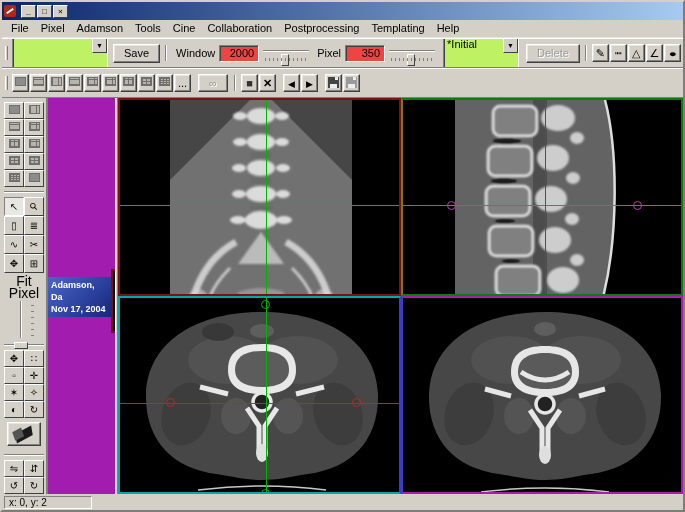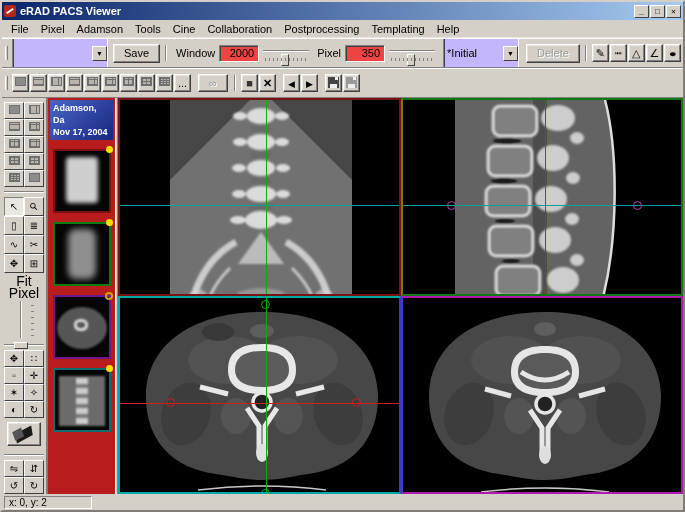--- a/index.html
+++ b/index.html
@@ -8,30 +8,30 @@
   .app { width:685px; height:512px; display:flex; flex-direction:column; border:2px outset #d4d0c8; }
 
   
   .titlebar { height:18px; background:linear-gradient(90deg,#0a246a,#a6caf0); display:flex; align-items:center; padding:0 2px; flex:none; }
   .app-ico { width:12px; height:12px; background:#b02818; border-radius:2px; margin-right:4px; position:relative; flex:none; }
   .app-ico::after { content:""; position:absolute; left:2px; top:5px; width:8px; height:2px; background:#fff; transform:rotate(-35deg); }
   .title-text { color:#fff; font-weight:bold; font-size:11px; flex:1; white-space:nowrap; }
   .winbtn { width:15px; height:13px; background:#d4d0c8; border:1px solid; border-color:#fff #404040 #404040 #fff; font-size:8px; font-weight:bold; line-height:11px; text-align:center; margin-left:1px; flex:none; font-family:"Liberation Mono",monospace; }
 
   
-  .menubar { height:18px; display:flex; align-items:center; padding:0 3px; flex:none; border-bottom:1px solid #e8e6e0; }
+  .menubar { height:18px; display:flex; padding:0 3px; flex:none; border-bottom:1px solid #e8e6e0; }
   .menu-item { padding:2px 6px; white-space:nowrap; }
 
   
   .toolbar { display:flex; align-items:center; flex:none; padding:14px 2px; border-top:1px solid #fff; border-bottom:1px solid #808080; overflow:hidden; white-space:nowrap; }
   .toolbar.row1 { height:21px; }
   .toolbar.row2 { height:22px; }
   .grip { width:3px; height:14px; border-left:1px solid #fff; border-right:1px solid #808080; margin:0 4px 0 1px; flex:none; }
   .sep { width:2px; height:16px; border-left:1px solid #808080; border-right:1px solid #fff; margin:0 5px; flex:none; }
-  .combo { display:flex; align-items:center; background:#c4b5fd; border:1px solid; border-color:#808080 #fff #fff #808080; box-shadow:inset 1px 1px 0 #404040; height:33px; flex:none; }
+  .combo { display:flex; align-items:flex-start; background:#bef264; border:1px solid; border-color:#808080 #fff #fff #808080; box-shadow:inset 1px 1px 0 #404040; height:33px; flex:none; }
   .combo .cv { flex:1; padding:0 3px; overflow:hidden; }
   .combo .ca { width:15px; height:15px; background:#d4d0c8; border:1px solid; border-color:#fff #404040 #404040 #fff; font-size:7px; text-align:center; line-height:14px; flex:none; }
   .btn { background:#d4d0c8; border:1px solid; border-color:#fff #404040 #404040 #fff; box-shadow:inset -1px -1px 0 #808080, inset 1px 1px 0 #e8e6e0; text-align:center; flex:none; }
   .push { height:19px; padding:1px 10px; line-height:15px; }
   .push.disabled, .tbtn.disabled { color:#9a9a9a; text-shadow:1px 1px 0 #fff; }
   .lbl { margin:0 4px; flex:none; }
   .numfield { width:40px; height:17px; background:#ef4444; border:1px solid; border-color:#808080 #fff #fff #808080; box-shadow:inset 1px 1px 0 #404040; text-align:right; padding:1px 4px; flex:none; }
   .hslider { width:46px; height:16px; position:relative; flex:none; margin:0 4px; }
   .hslider .track { position:absolute; left:0; right:0; top:5px; height:2px; border-top:1px solid #808080; border-bottom:1px solid #fff; }
   .hslider .thumb { position:absolute; top:0; left:38%; width:8px; height:12px; background:#d4d0c8; border:1px solid; border-color:#fff #404040 #404040 #fff; }
@@ -64,21 +64,21 @@
   .fitlabels { font-size:14px; text-align:center; line-height:12px; margin:2px 0; }
   .vslider { position:relative; width:26px; height:58px; margin-bottom:2px; }
   .vslider .track { position:absolute; left:9px; top:0; bottom:0; width:2px; border-left:1px solid #808080; border-right:1px solid #fff; }
   .vslider .thumb { position:absolute; top:32px; left:3px; width:14px; height:7px; background:#d4d0c8; border:1px solid; border-color:#fff #404040 #404040 #fff; }
   .vslider .ticks { position:absolute; right:3px; top:2px; bottom:2px; width:3px; background:repeating-linear-gradient(0deg,#808080 0 1px,transparent 1px 6px); }
   .eraser-btn { width:34px; height:24px; margin:4px 0; position:relative; }
   .eraser { position:absolute; left:7px; top:7px; width:18px; height:9px; background:#1a1a1a; transform:rotate(-28deg) skewX(-18deg); }
   .eraser::after { content:""; position:absolute; left:-2px; top:-3px; width:10px; height:9px; background:#555; transform:skewX(10deg); }
 
   
-  .thumbs { width:67px; flex:none; background:#b91c1c; display:flex; flex-direction:column; align-items:center; overflow:hidden; }
+  .thumbs { width:67px; flex:none; background:#a21caf; display:flex; flex-direction:row; align-items:center; overflow:hidden; }
   .patient-banner { width:63px; margin-top:2px; background:linear-gradient(135deg,#4a66c8,#16277e); color:#fff; font-weight:bold; font-size:9px; line-height:12px; padding:2px 3px; flex:none; }
   .thumb { width:58px; height:64px; border:2px solid; margin-top:9px; position:relative; background:#050505; flex:none; }
   .dot { position:absolute; top:-5px; right:-4px; width:7px; height:7px; border-radius:50%; background:#ffdf00; }
   .dot.hollow { background:transparent; border:2px solid #c9a900; width:8px; height:8px; }
   .blob1 { margin:6px auto; width:32px; height:46px; background:#cfcfcf; border-radius:4px; filter:blur(2px); }
   .blob2 { margin:5px auto; width:28px; height:50px; background:#8f8f8f; border-radius:8px; filter:blur(3px); }
   .axmini { margin:10px auto; width:50px; height:42px; background:#565656; border-radius:50%; filter:blur(1px); position:relative; }
   .axmini .ring { position:absolute; left:17px; top:12px; width:14px; height:12px; border:3px solid #ddd; border-radius:45%; }
   .cormini { margin:6px auto; width:46px; height:50px; background:#6b6b6b; position:relative; filter:blur(1px); }
   .cormini .col { position:absolute; left:17px; top:2px; width:12px; height:46px; background:repeating-linear-gradient(0deg,#cdcdcd 0 6px,#7a7a7a 6px 10px); }
@@ -105,21 +105,20 @@
   .spanel.left { flex:1; }
   .spanel.coords { width:88px; flex:none; }
 </style>
 </head>
 <body>
 
 <div class="app">
 
   <div class="titlebar">
     <div class="app-ico"></div>
-    <div class="title-text">eRAD PACS Viewer</div>
     <div class="winbtn">_</div>
     <div class="winbtn">□</div>
     <div class="winbtn">✕</div>
   </div>
 
   <div class="menubar">
     <span class="menu-item">File</span>
     <span class="menu-item">Pixel</span>
     <span class="menu-item">Adamson</span>
     <span class="menu-item">Tools</span>

